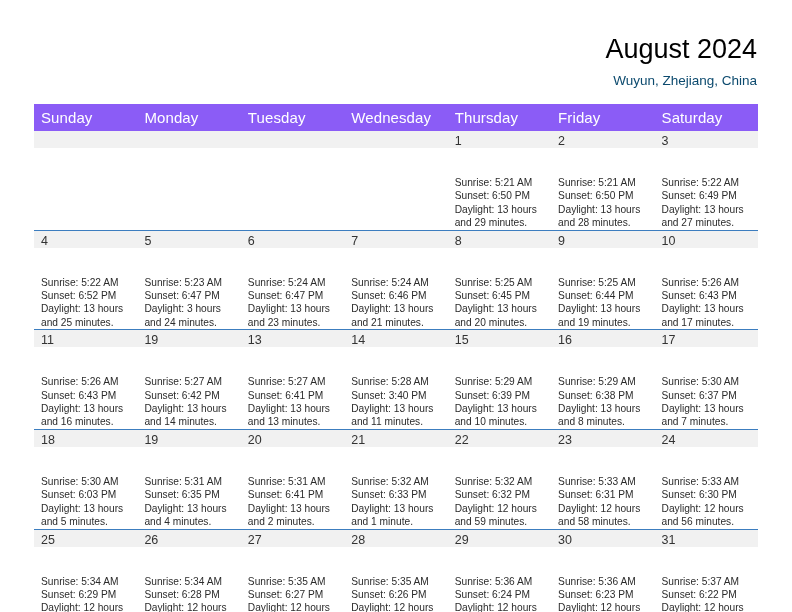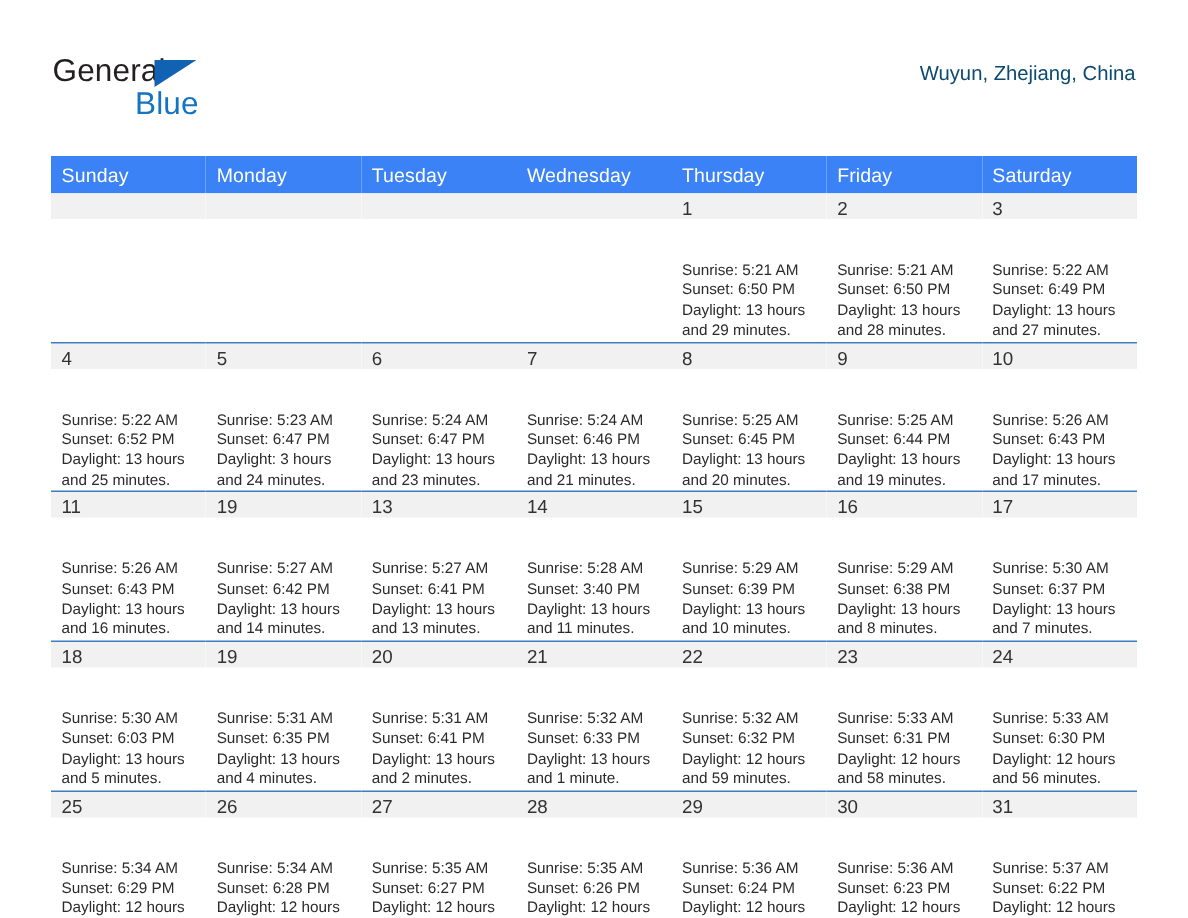--- a/index.html
+++ b/index.html
@@ -89,23 +89,23 @@
   
   .cal {
     position: absolute;
     left: 34px;
     top: 104px;
     width: 724px;
     border-collapse: collapse;
     table-layout: fixed;
   }
   .cal th {
-    background: #3b82f6;
+    background: #8b5cf6;
     color: #ffffff;
-    font-size: 13px;
+    font-size: 15px;
     font-weight: normal;
     text-align: left;
     padding: 5px 0 5px 7px;
     height: 13px;
     letter-spacing: 0.1px;
   }
   .cal td {
     vertical-align: top;
     border-top: 1px solid #3c7dbf;
     padding: 0;
@@ -142,27 +142,23 @@
     background: #f1f1f1;
   }
 </style>
 </head>
 <body>
 
 <div class="page">
 
   <div class="top">
 
-    <div class="logo">
-      <span class="logo-general">General</span>
-      <span class="logo-tri"></span>
-      <span class="logo-blue">Blue</span>
-    </div>
 
     <div class="title-block">
+      <h1 class="cal-title">August 2024</h1>
       <div class="cal-subtitle">Wuyun, Zhejiang, China</div>
     </div>
 
   </div>
 
   <table class="cal">
     <thead>
       <tr>
         <th>Sunday</th>
         <th>Monday</th>

